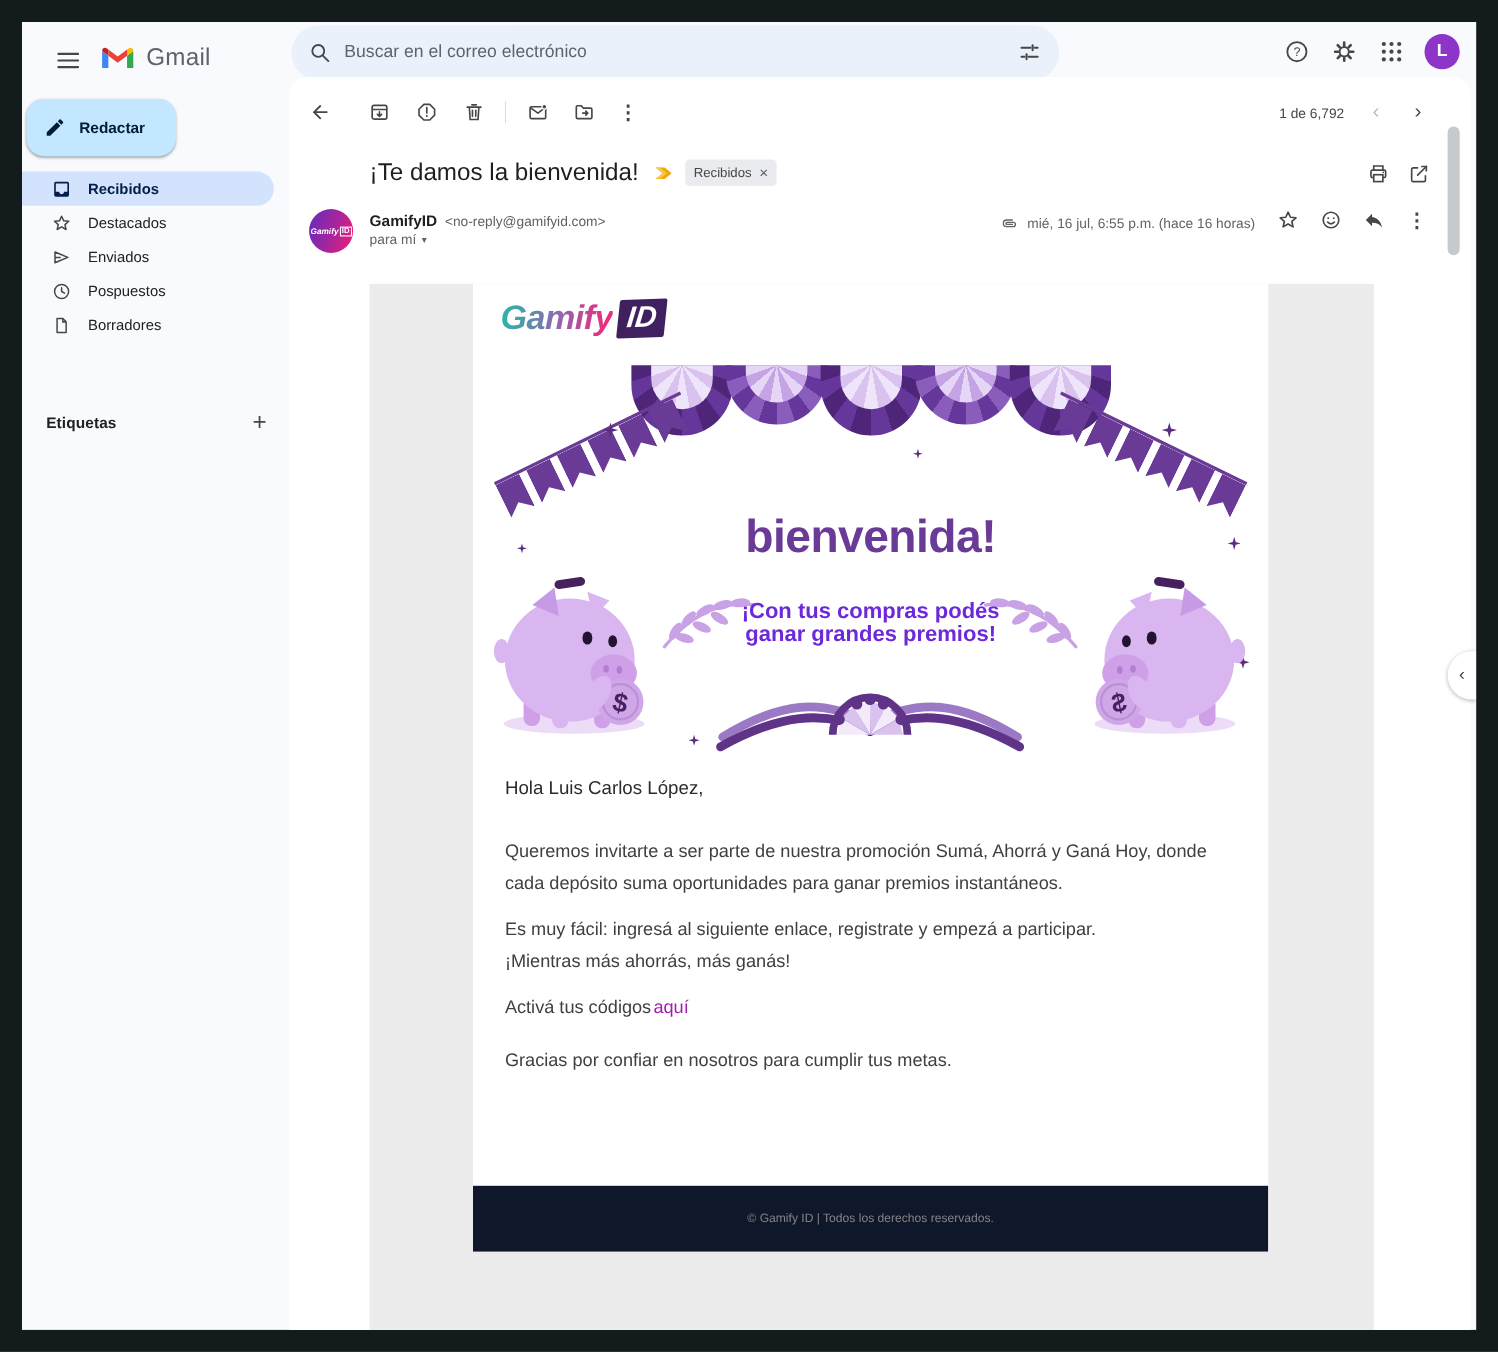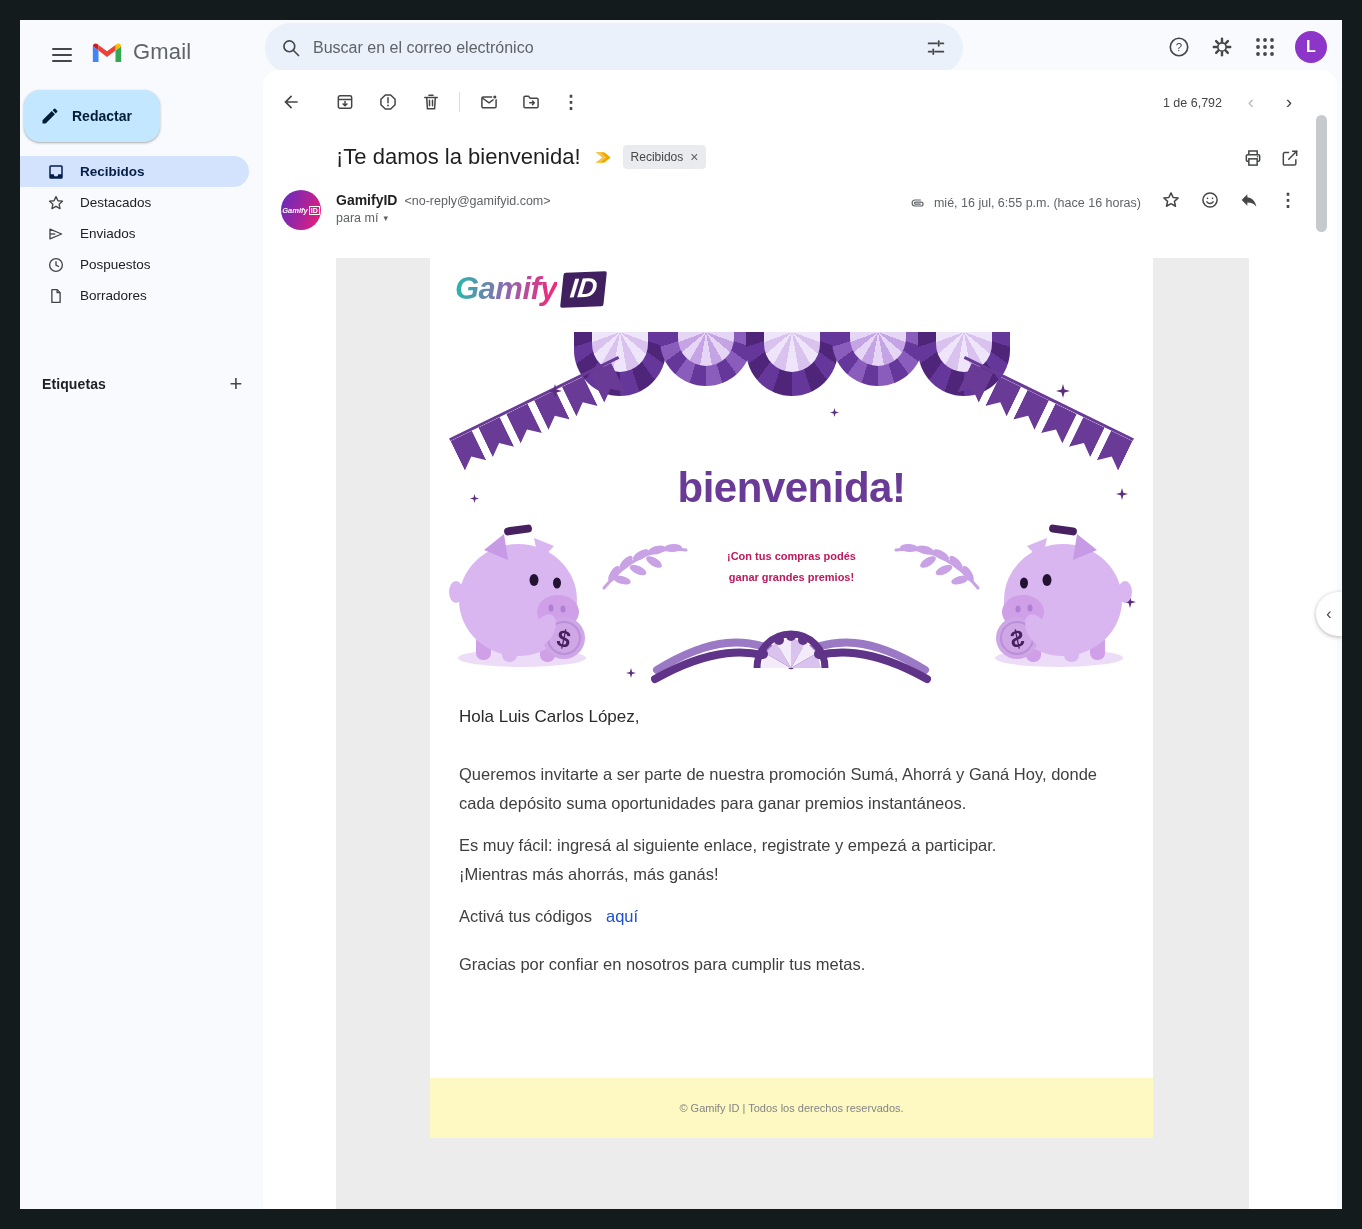--- a/index.html
+++ b/index.html
@@ -77,38 +77,38 @@
   .bunt{position:absolute;display:flex;gap:7px;border-top:3px solid #6a3b96;padding-top:0}
   .bunt .flag{width:24px;height:33px;background:#6a3b96;clip-path:polygon(0 0,100% 0,100% 100%,50% 70%,0 100%)}
   .bunt-left{left:0;top:98px;width:188px;transform-origin:100% 0;transform:rotate(-26deg)}
   .bunt-right{right:0;top:98px;width:188px;transform-origin:0 0;transform:rotate(26deg);justify-content:flex-end}
 
   .sparkle{position:absolute;background:#5b2d7f;clip-path:polygon(50% 0,61% 39%,100% 50%,61% 61%,50% 100%,39% 61%,0 50%,39% 39%)}
 
   .head{position:absolute;left:0;width:100%;text-align:center;font-size:42px;font-weight:800;color:#6a3b96;letter-spacing:-.5px}
   .head1{top:146px}
   .head2{top:206px}
-  .tagline{position:absolute;left:0;top:288px;width:100%;text-align:center;font-size:11px;font-weight:600;color:#be185d;line-height:21px}
+  .tagline{position:absolute;left:0;top:288px;width:100%;text-align:center;font-size:20px;font-weight:600;color:#6d28d9;line-height:21px}
 
   .pig{position:absolute;top:260px;width:152px;height:152px}
   .pig-l{left:16px}
   .pig-r{left:553px;transform:scaleX(-1)}
   .laurel{position:absolute;top:272px;width:92px;height:62px}
   .laurel-l{left:168px}
   .laurel-r{left:462px;transform:scaleX(-1)}
   .ribbon{position:absolute;left:221px;top:366px;width:280px;height:62px}
 
   .mtext{position:absolute;left:29px;right:29px;font-size:16.5px;color:#3f3f3f;line-height:29px}
   .greet{top:444px;font-weight:400;color:#2b2b2b;font-size:17px}
   .p1{top:502px}
   .p2{top:573px}
   .cta{top:644px}
-  .cta a{color:#1d4ed8;text-decoration:none;margin-left:14px;cursor:pointer}
+  .cta a{color:#a21caf;text-decoration:none;margin-left:2px;cursor:pointer}
   .closing{top:692px}
-  .m-footer{position:absolute;left:0;top:820px;width:100%;height:60px;background:#fef9c3;display:flex;align-items:center;justify-content:center}
+  .m-footer{position:absolute;left:0;top:820px;width:100%;height:60px;background:#0f172a;display:flex;align-items:center;justify-content:center}
   .m-footer span{font-size:11px;color:#848484}
 
   .scroll-thumb{position:absolute;left:1053px;top:45px;width:11px;height:117px;background:#c7cacd;border-radius:6px;cursor:grab}
   .collapse-btn{position:absolute;left:1296px;top:572px;width:26px;height:44px;background:#fff;border-radius:22px 0 0 22px;box-shadow:0 1px 4px rgba(0,0,0,.3);display:flex;align-items:center;justify-content:center;font-size:16px;color:#444746;cursor:pointer}
 
   svg.ic{display:block}
 </style>
 </head>
 <body>
 

